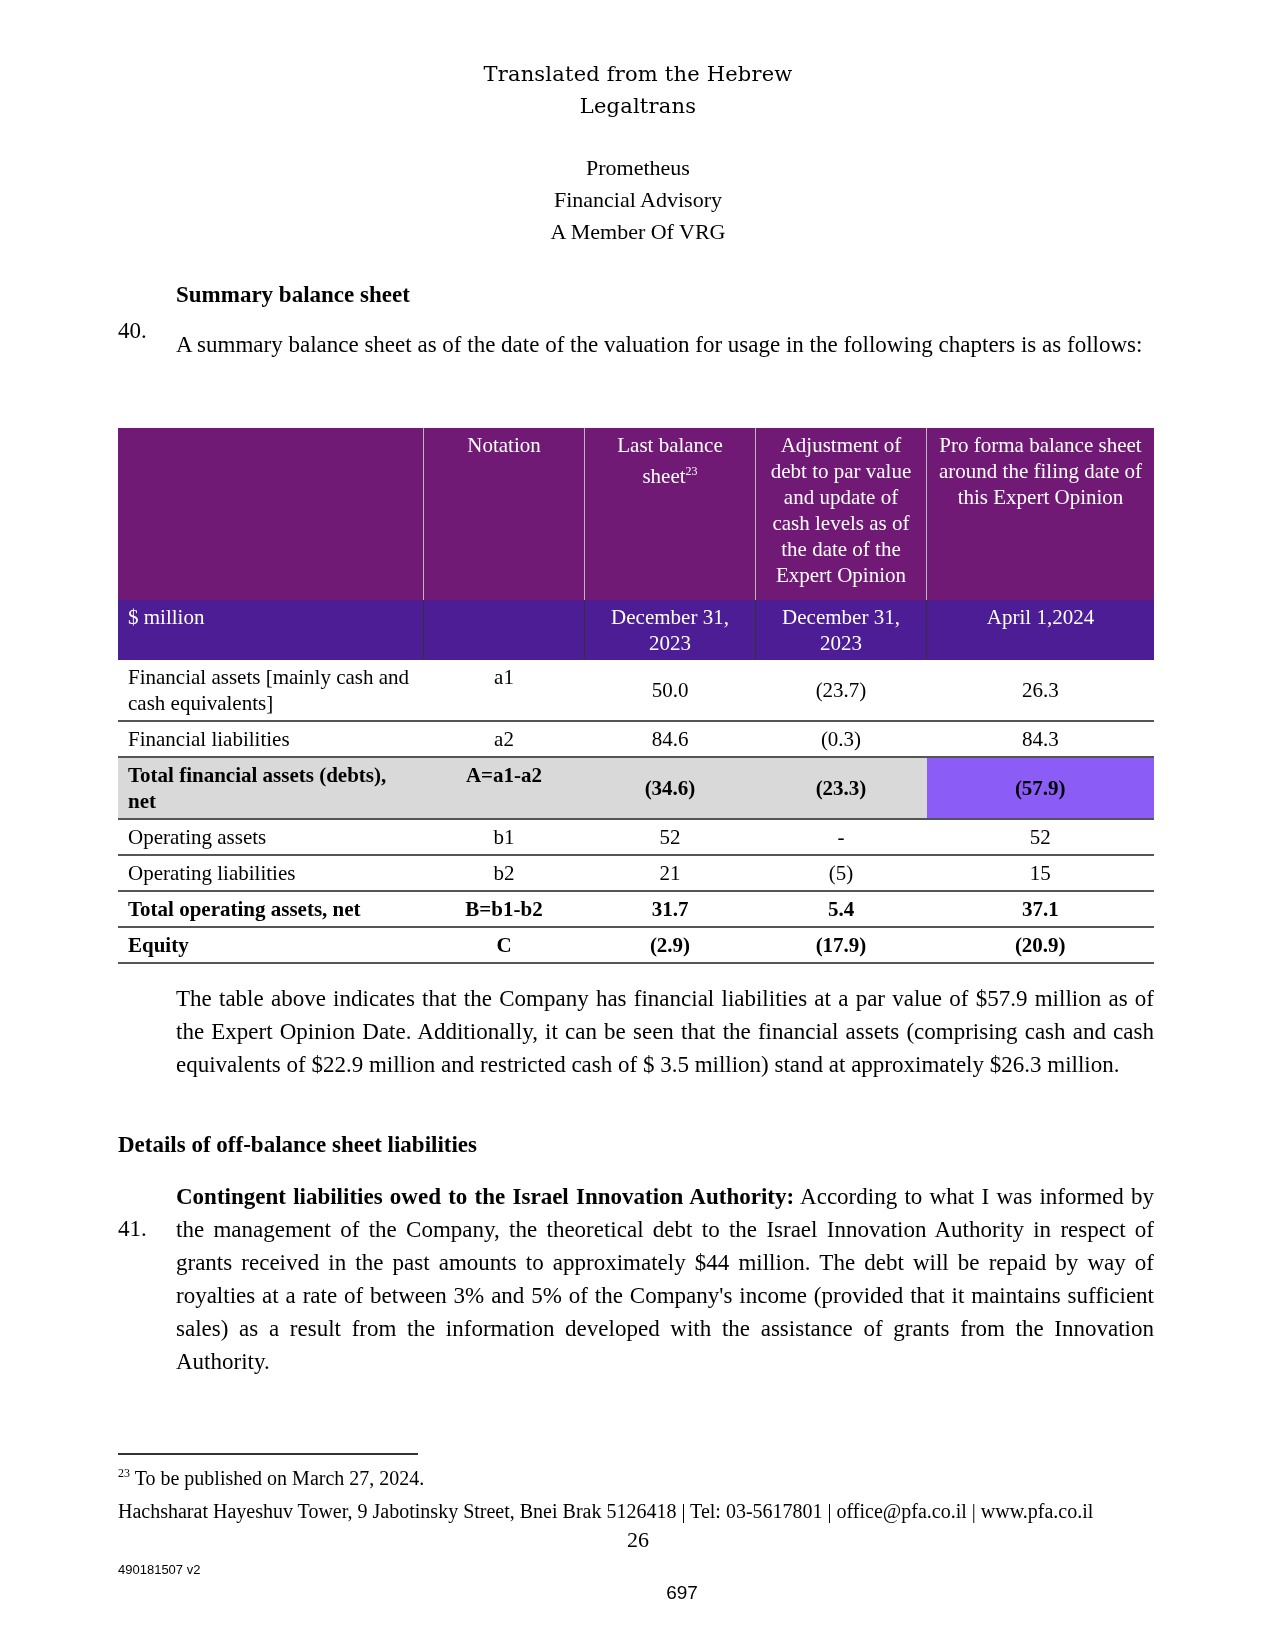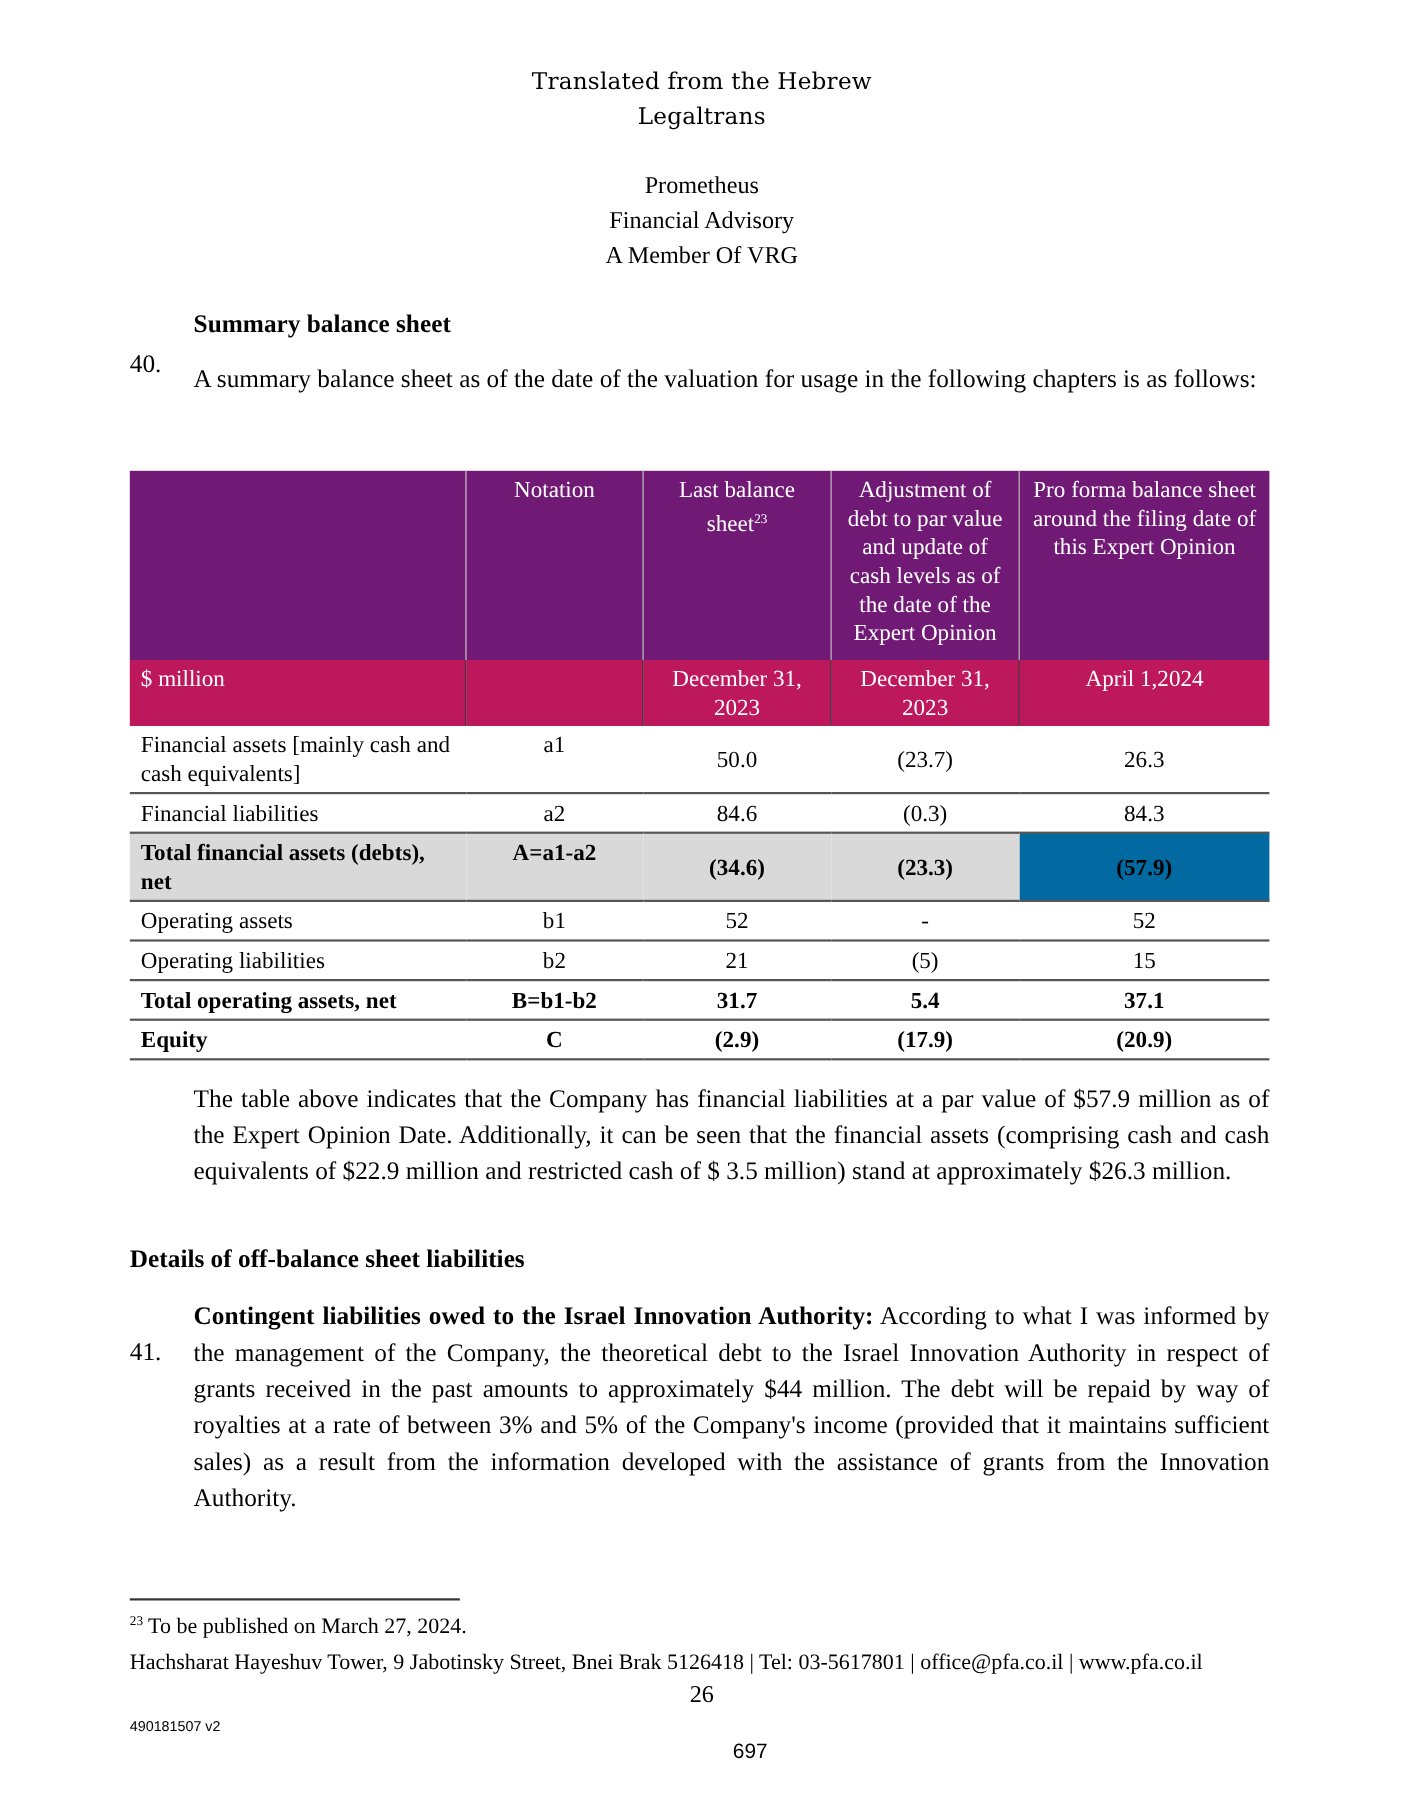--- a/index.html
+++ b/index.html
@@ -9,26 +9,26 @@
   .mast { font-family: "DejaVu Serif", serif; font-size: 21px; letter-spacing: 0.2px; }
   .sec-num { position: absolute; left: 118px; font-size: 23px; margin-top: 36px; }
   .sec-title { position: absolute; left: 176px; font-size: 23px; font-weight: bold; }
   .para { position: absolute; left: 176px; width: 978px; font-size: 23px; line-height: 33px; text-align: justify; }
   .para-full { position: absolute; left: 118px; font-size: 23px; font-weight: bold; }
   table.bs { position: absolute; left: 118px; top: 428px; width: 1036px; border-collapse: collapse; font-size: 21px; }
   table.bs td { padding: 4px 10px; vertical-align: top; text-align: center; line-height: 26px; }
   table.bs td.lbl { text-align: left; }
   tr.hdr td { background: #701a75; color: #fff; border-right: 1px solid #b8b8b8; height: 164px; }
   tr.hdr td:last-child { border-right: none; }
-  tr.units td { background: #be185d; color: #fff; border-right: 1px solid #333; height: 52px; }
+  tr.units td { background: #4c1d95; color: #fff; border-right: 1px solid #333; height: 52px; }
   tr.units td:last-child { border-right: none; }
   tr.row td { border-bottom: 2px solid #555; }
   tr.row td.mid { vertical-align: middle; }
   tr.shade td { background: #d9d9d9; font-weight: bold; }
-  tr.shade td.hl { background: #0369a1; }
+  tr.shade td.hl { background: #8b5cf6; }
   tr.bold td { font-weight: bold; }
   sup { font-size: 12px; margin-top: 28px; }
   .fn-rule { position: absolute; left: 118px; top: 1453px; width: 300px; border-top: 2px solid #333; }
   .fn { position: absolute; left: 118px; top: 1466px; font-size: 20px; text-align: right; }
   .addr { position: absolute; left: 118px; top: 1500px; font-size: 20px; white-space: nowrap; }
   .docid { position: absolute; left: 118px; top: 1562px; font-family: "Liberation Sans", sans-serif; font-size: 13px; }
   .bates { position: absolute; left: 0; width: 1276px; top: 1582px; text-align: center; font-family: "Liberation Sans", sans-serif; font-size: 19px; padding-left: 44px; }
 </style>
 </head>
 <body>

